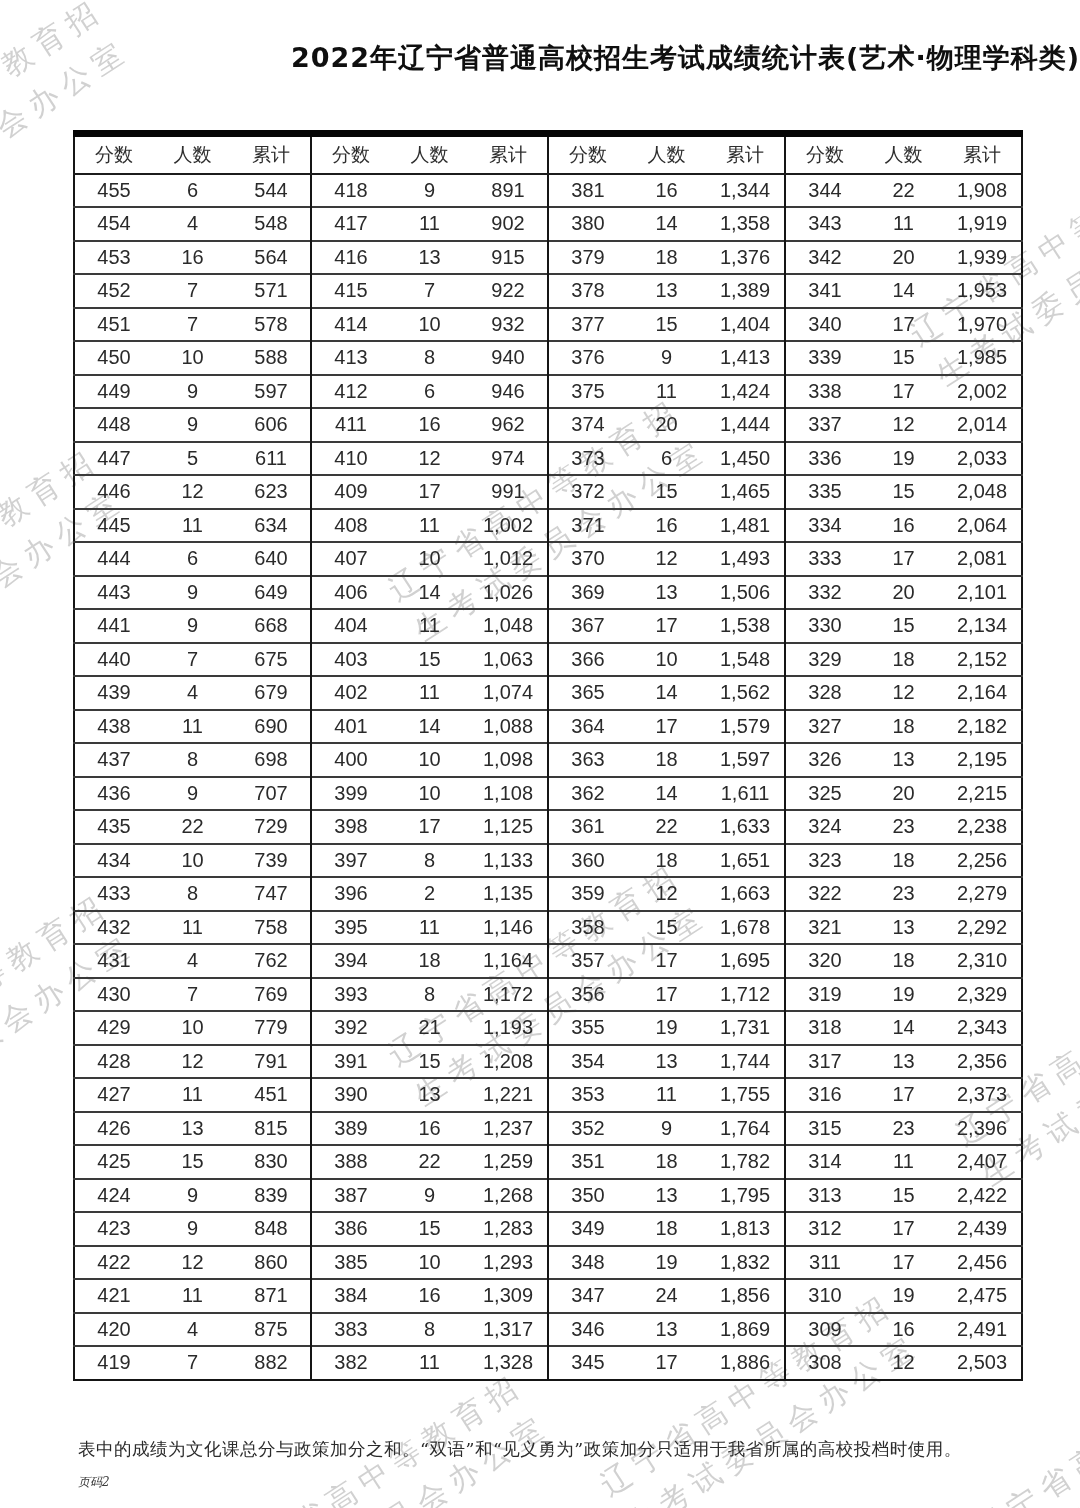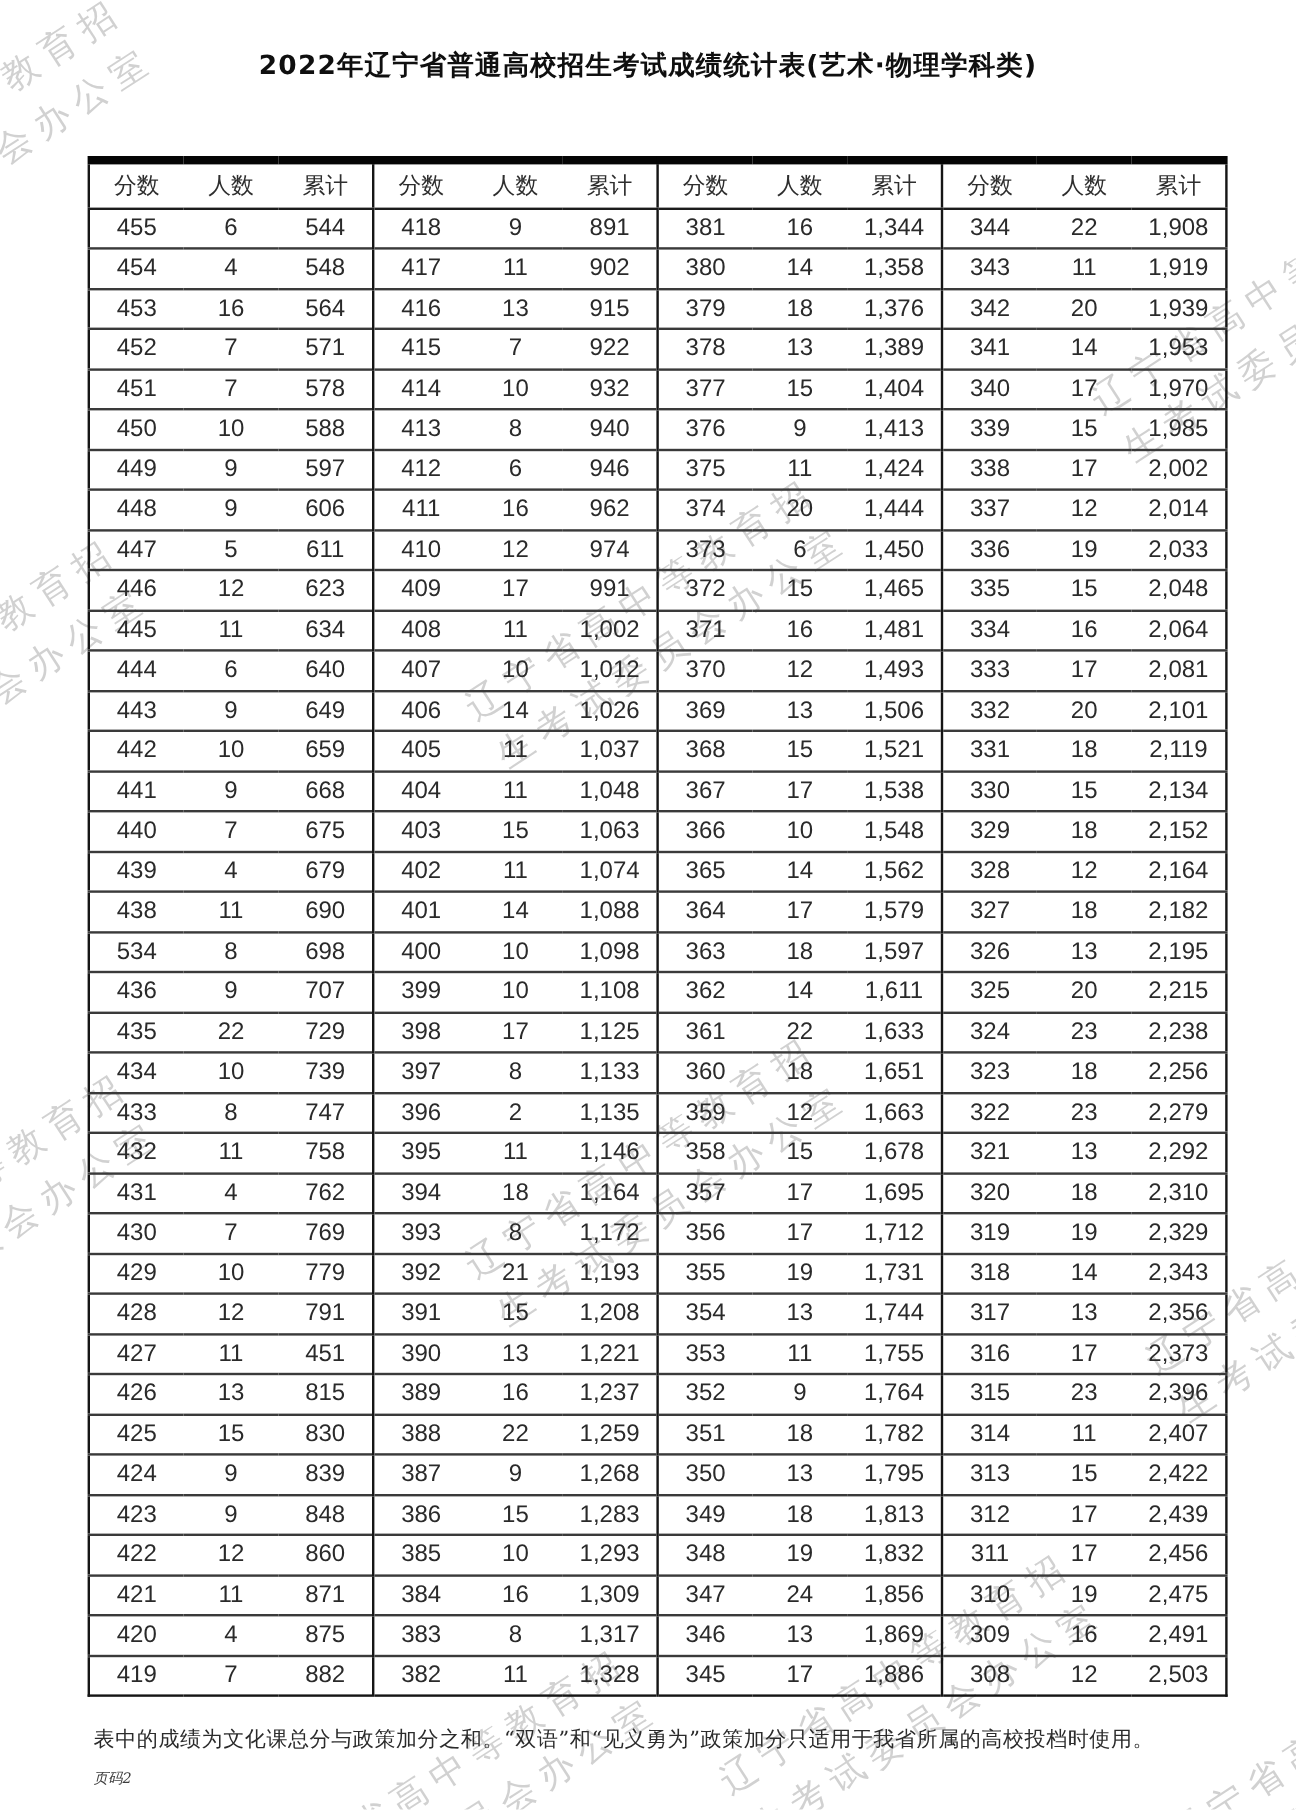--- a/index.html
+++ b/index.html
@@ -23,22 +23,22 @@
     white-space:nowrap;
     font-family:"DejaVu Sans", sans-serif;
     pointer-events:none;
     user-select:none;
   }
   
   .content{position:relative;z-index:1;}
   .page-title{
     position:absolute;
     left:0; top:40px; width:1080px;
-    text-align:center;
-    font-size:22px;
+    text-align:right;
+    font-size:27px;
     font-weight:700;
     color:#0f0f0f;
     letter-spacing:1px;
     font-family:"DejaVu Sans", sans-serif;
   }
   table.score-table{
     position:absolute;
     left:73px; top:130px;
     width:950px;
     border-collapse:collapse;
@@ -331,34 +331,20 @@
           <td>14</td>
           <td>1,026</td>
           <td class="group-start">369</td>
           <td>13</td>
           <td>1,506</td>
           <td class="group-start">332</td>
           <td>20</td>
           <td>2,101</td>
         </tr>
         <tr>
-          <td>442</td>
-          <td>10</td>
-          <td>659</td>
-          <td class="group-start">405</td>
-          <td>11</td>
-          <td>1,037</td>
-          <td class="group-start">368</td>
-          <td>15</td>
-          <td>1,521</td>
-          <td class="group-start">331</td>
-          <td>18</td>
-          <td>2,119</td>
-        </tr>
-        <tr>
           <td>441</td>
           <td>9</td>
           <td>668</td>
           <td class="group-start">404</td>
           <td>11</td>
           <td>1,048</td>
           <td class="group-start">367</td>
           <td>17</td>
           <td>1,538</td>
           <td class="group-start">330</td>
@@ -401,21 +387,21 @@
           <td>14</td>
           <td>1,088</td>
           <td class="group-start">364</td>
           <td>17</td>
           <td>1,579</td>
           <td class="group-start">327</td>
           <td>18</td>
           <td>2,182</td>
         </tr>
         <tr>
-          <td>534</td>
+          <td>437</td>
           <td>8</td>
           <td>698</td>
           <td class="group-start">400</td>
           <td>10</td>
           <td>1,098</td>
           <td class="group-start">363</td>
           <td>18</td>
           <td>1,597</td>
           <td class="group-start">326</td>
           <td>13</td>

